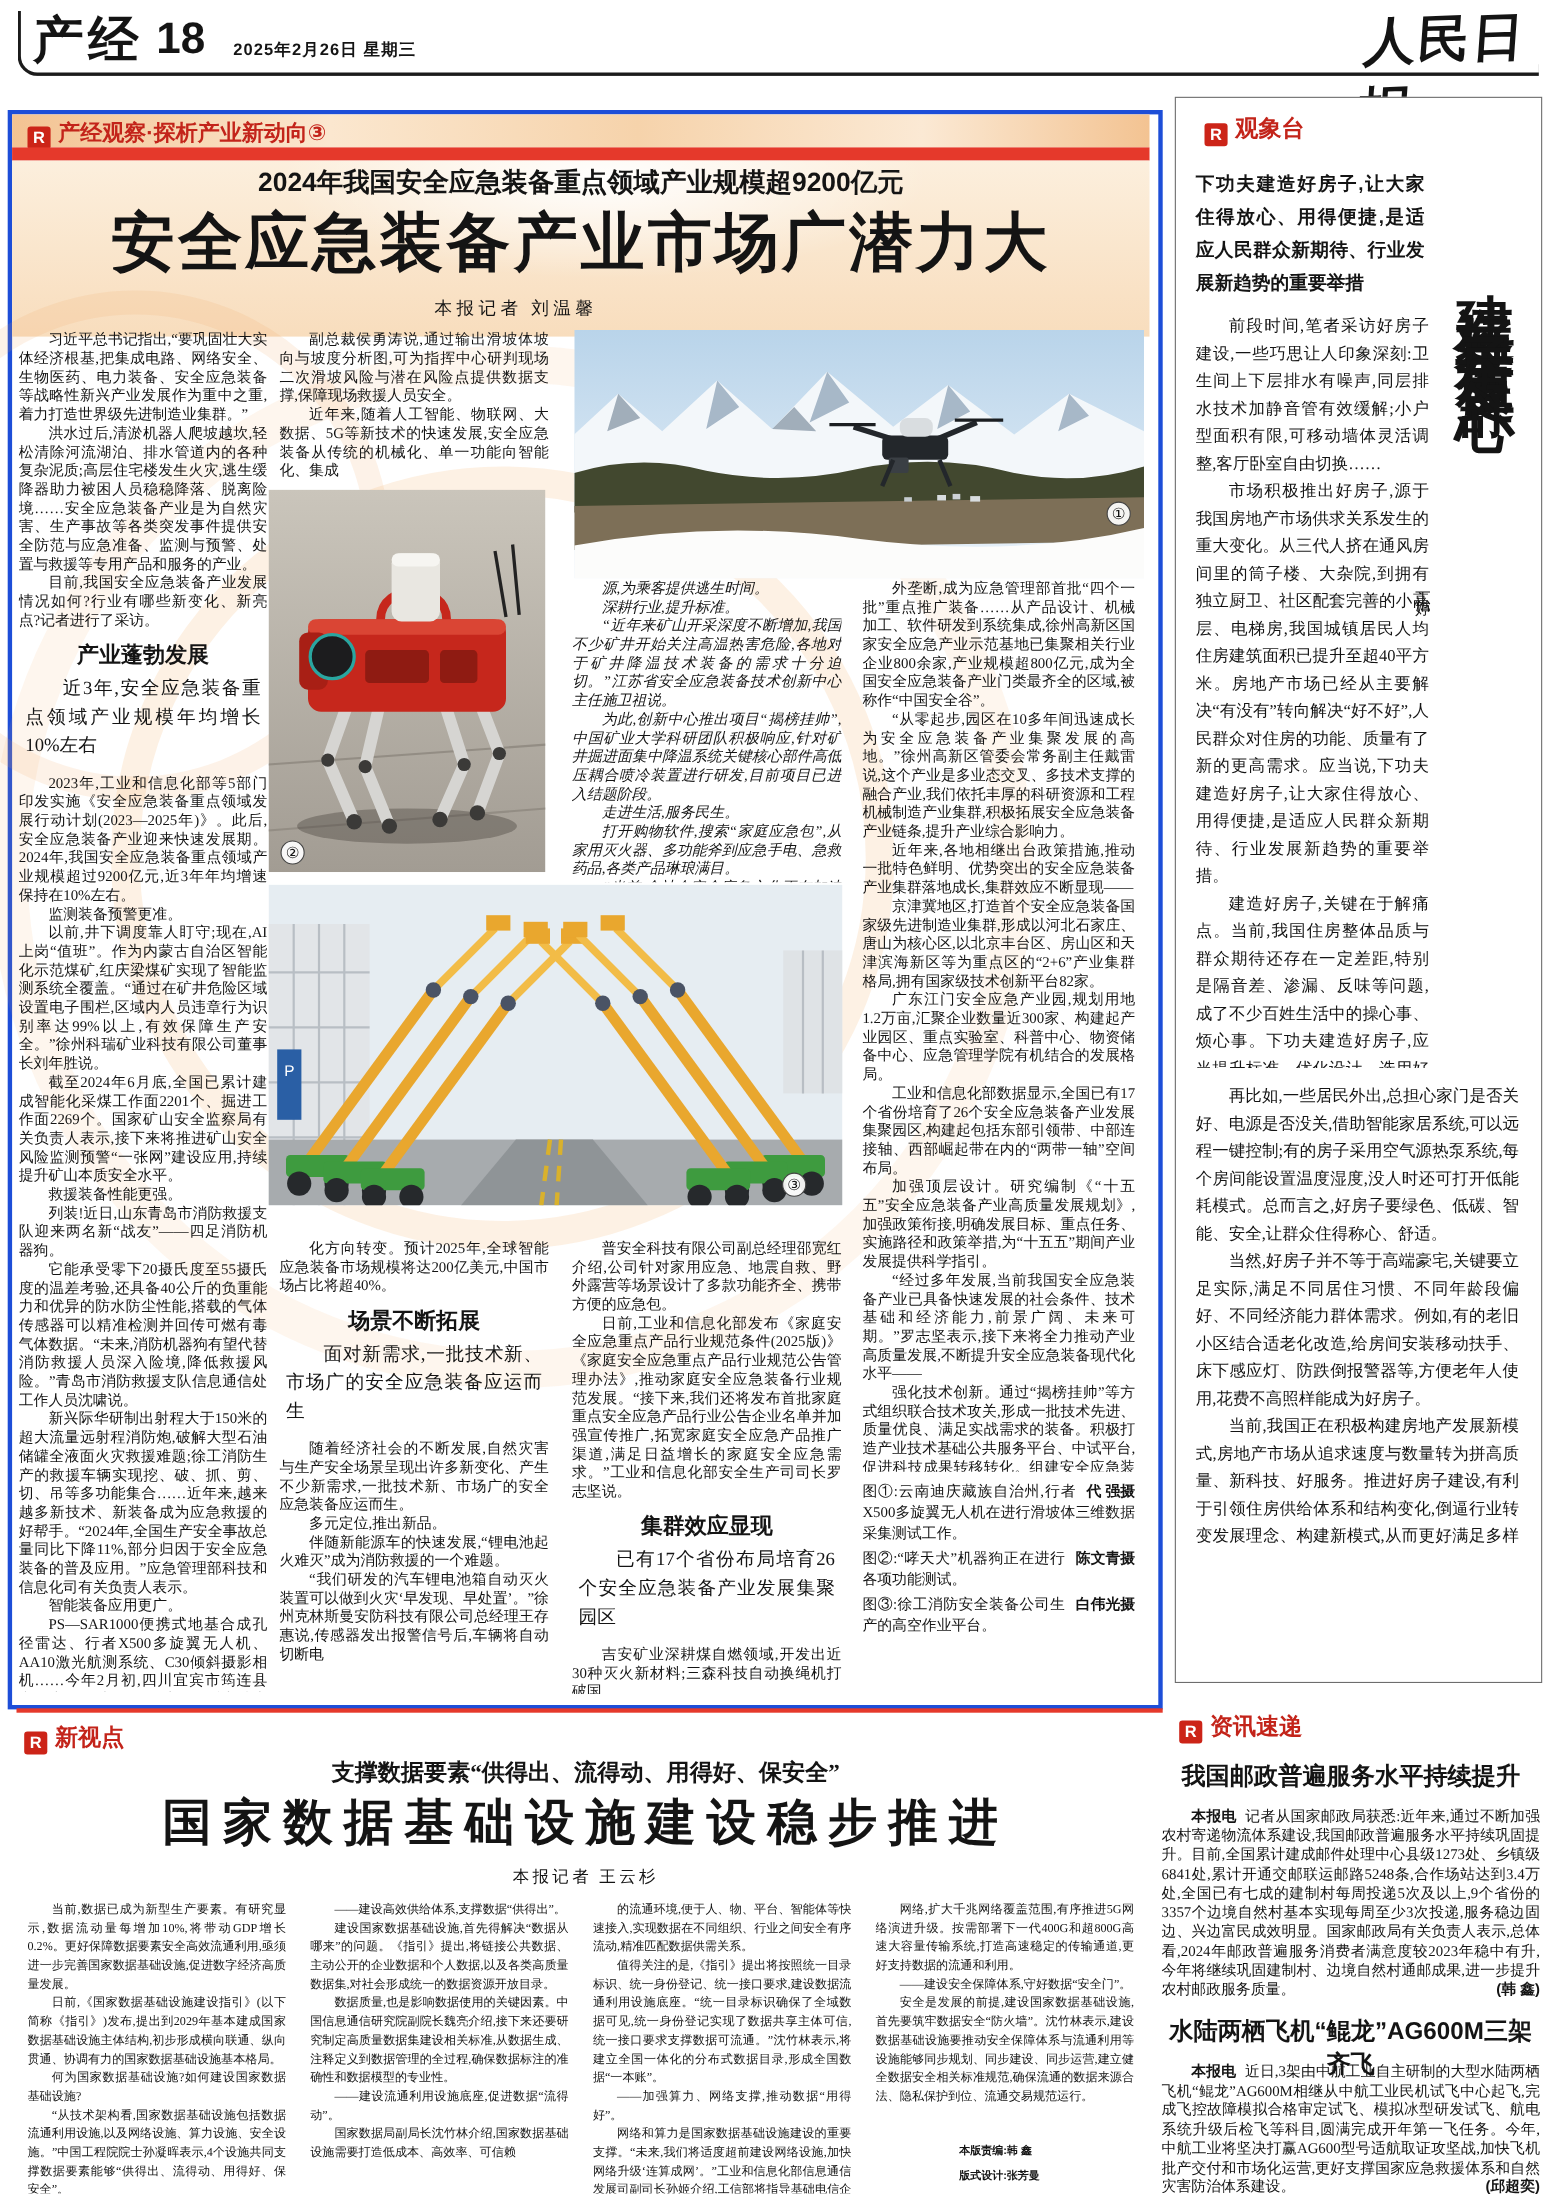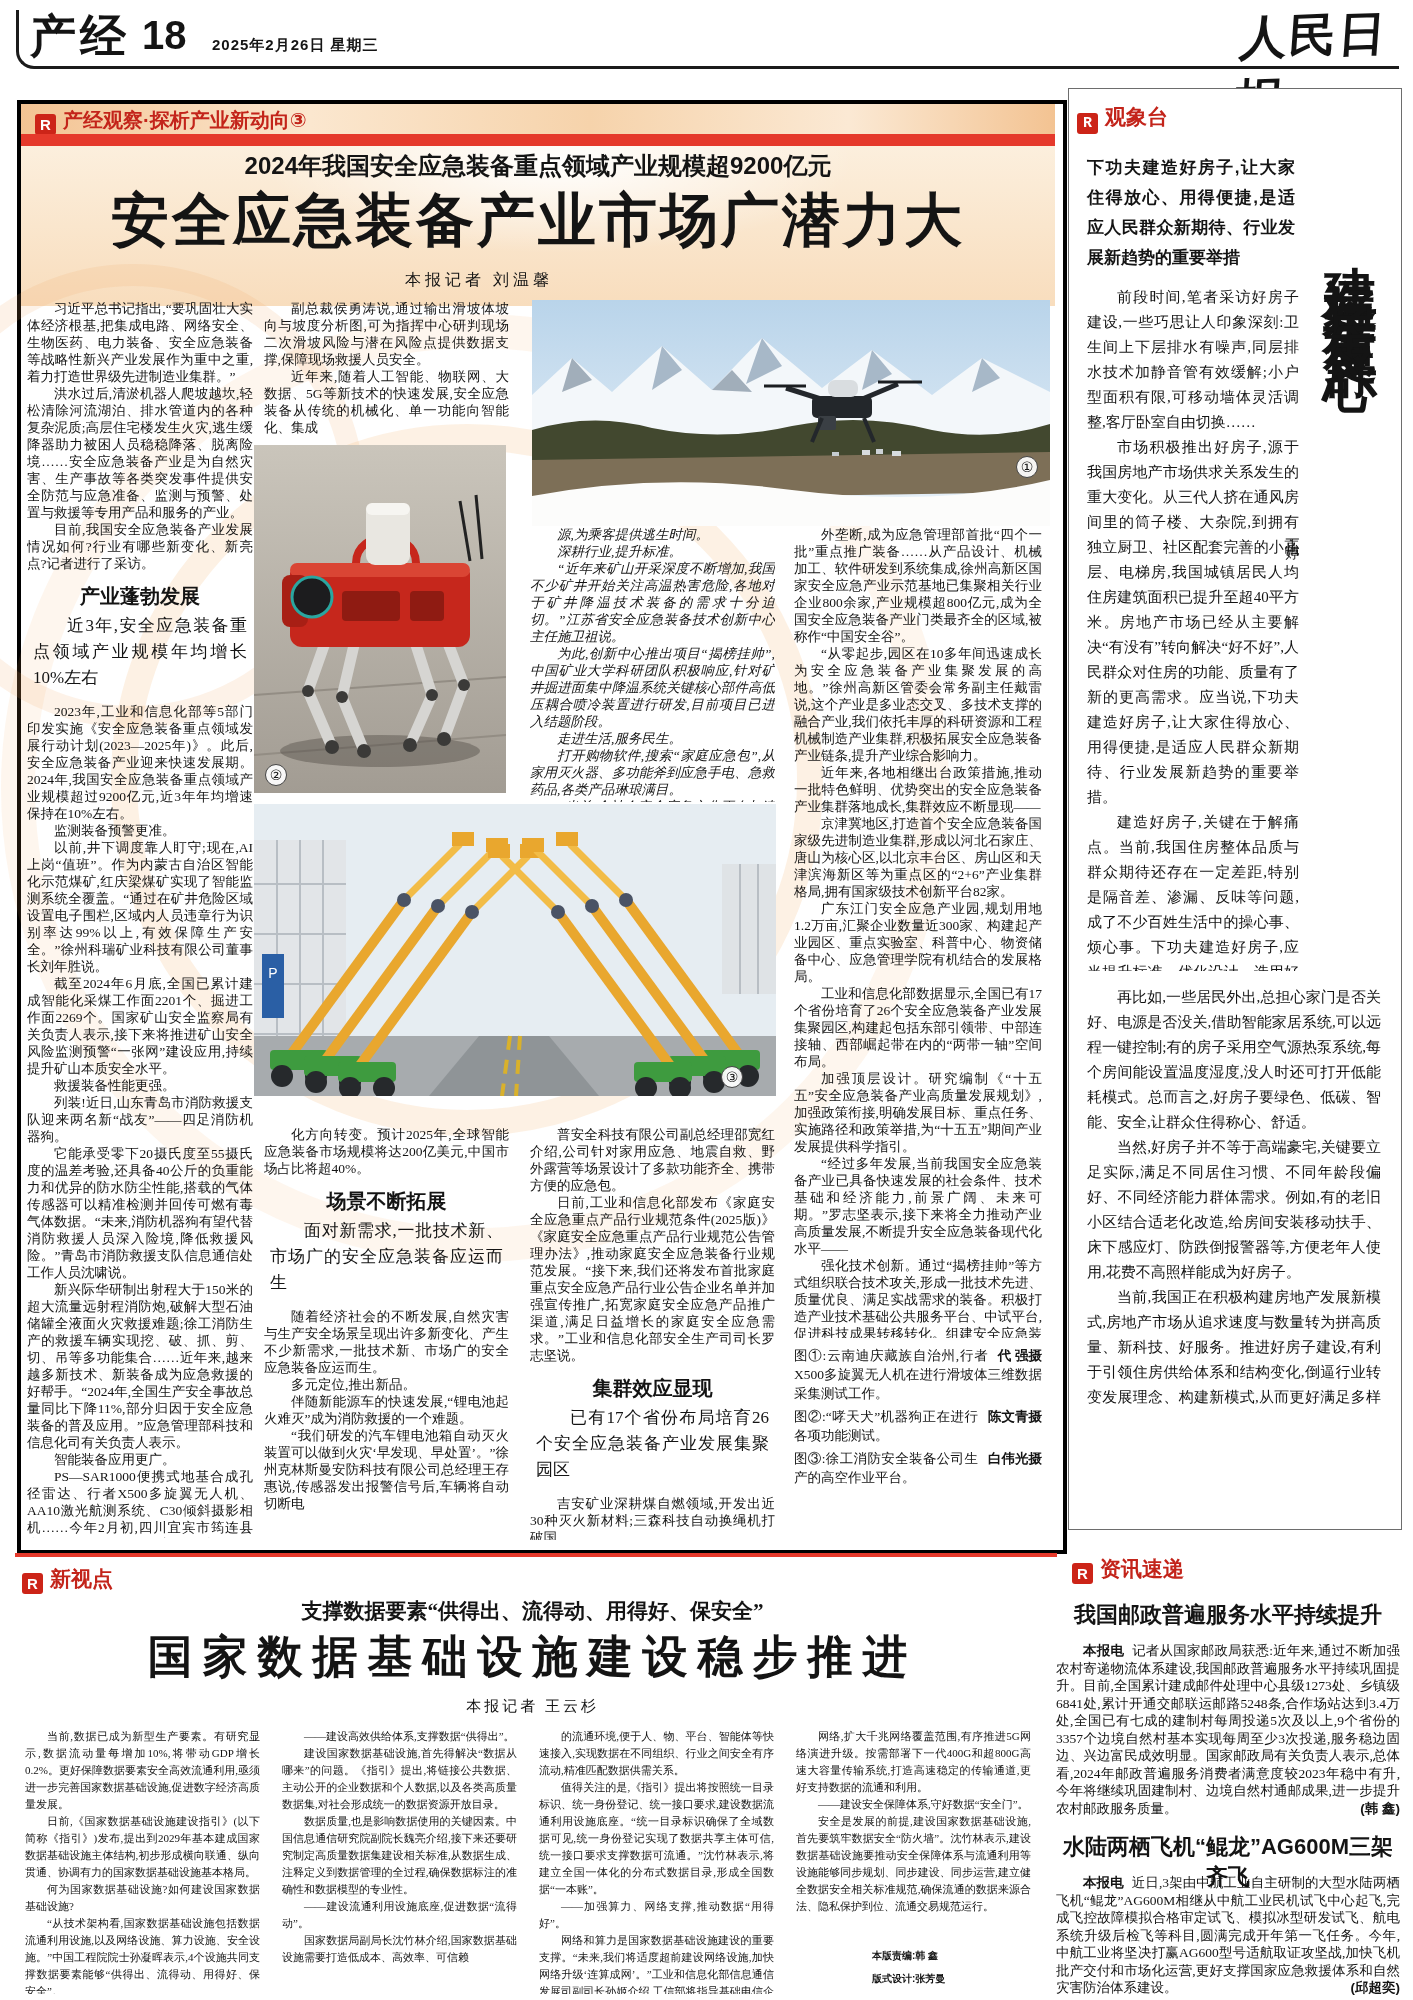--- a/index.html
+++ b/index.html
@@ -23,42 +23,42 @@
   .tagtext{color:#c3241a;font-weight:900;}
   .news-body{font-size:13.5px;line-height:17px;text-align:justify;overflow:hidden;z-index:2;}
   .news-body p.para{margin:0;text-indent:2em;}
   .kai{font-family:"Liberation Serif","DejaVu Serif",serif;}
   .sec-head{font-size:20px;font-weight:800;text-align:center;margin:16px 0 8px;text-indent:0;
             font-family:"Liberation Sans","DejaVu Sans",sans-serif;}
   .sec-lede{font-family:"Liberation Serif","DejaVu Serif",serif;font-size:17px;line-height:26px;
             margin:0 6px 12px 6px;}
   .sec-lede p.para{text-indent:2em;margin:0;}
   
-  .main-box{left:17px;top:100px;width:1042px;height:1446px;border:4px solid #000000;background:#fff;}
+  .main-box{left:7px;top:100px;width:1042px;height:1446px;border:4px solid #1d4ed8;background:#fff;}
   .banner{left:0;top:0;width:1034px;height:30px;
      background:linear-gradient(90deg,#f3c392 0%,#fbe7cf 28%,#f6d3ab 55%,#fbe9d4 80%,#f3c392 100%);}
   .kicker{left:14px;top:3px;font-size:20px;}
   .redbar{left:0;top:30px;width:1034px;height:12px;background:#e5392b;}
   .headline-bg{left:0;top:42px;width:1034px;height:160px;
      background:radial-gradient(ellipse 420px 130px at 52% 10%,rgba(255,255,255,.95),rgba(255,255,255,0) 70%),
                 linear-gradient(180deg,#fcefdd,#f8ddbd);}
   .m-subtitle{left:0;top:46px;width:1034px;text-align:center;font-size:24px;font-weight:800;}
   .m-title{left:0;top:78px;width:1034px;text-align:center;font-size:58px;font-weight:900;letter-spacing:3px;}
   .m-byline{left:384px;top:166px;font-size:16px;letter-spacing:4px;font-family:"Liberation Serif",serif;}
   .ring{border-radius:50%;z-index:0;}
   .photo{z-index:1;overflow:hidden;}
   .badge{width:20px;height:20px;background:rgba(255,255,255,.92);border:1px solid #444;border-radius:50%;
          font-size:14px;line-height:20px;text-align:center;z-index:3;}
   .cap-block{font-family:"Liberation Serif","DejaVu Serif",serif;font-size:13.5px;line-height:19px;
              text-align:justify;z-index:2;}
   .cap-block p{margin:0 0 4px;}
   .cap-credit{font-family:"Liberation Sans",sans-serif;font-weight:700;float:right;margin-left:10px;}
   
   .obs-box{left:1068px;top:88px;width:332px;height:1440px;border:1px solid #6d6d6d;background:#fff;}
-  .obs-tag{left:8px;top:14px;font-size:21px;font-family:Liberation Mono, monospace;}
+  .obs-tag{left:26px;top:14px;font-size:21px;}
   .obs-intro{left:18px;top:64px;width:208px;font-size:17px;line-height:30px;font-weight:800;text-align:justify;}
   .obs-left{left:18px;top:196px;width:212px;height:686px;font-size:15px;line-height:25px;
             text-align:justify;overflow:hidden;}
   .obs-left p,.obs-full p{margin:0;text-indent:2em;}
   .obs-full{left:18px;top:896px;width:294px;height:424px;font-size:15px;line-height:25px;
             text-align:justify;overflow:hidden;}
   .obs-vtitle{left:244px;top:134px;height:680px;writing-mode:vertical-rl;font-size:54px;font-weight:900;
               letter-spacing:10px;font-family:"Liberation Serif","DejaVu Serif",serif;}
   .obs-author{left:214px;top:438px;height:120px;writing-mode:vertical-rl;font-size:14px;letter-spacing:4px;
               font-family:"Liberation Serif",serif;}

